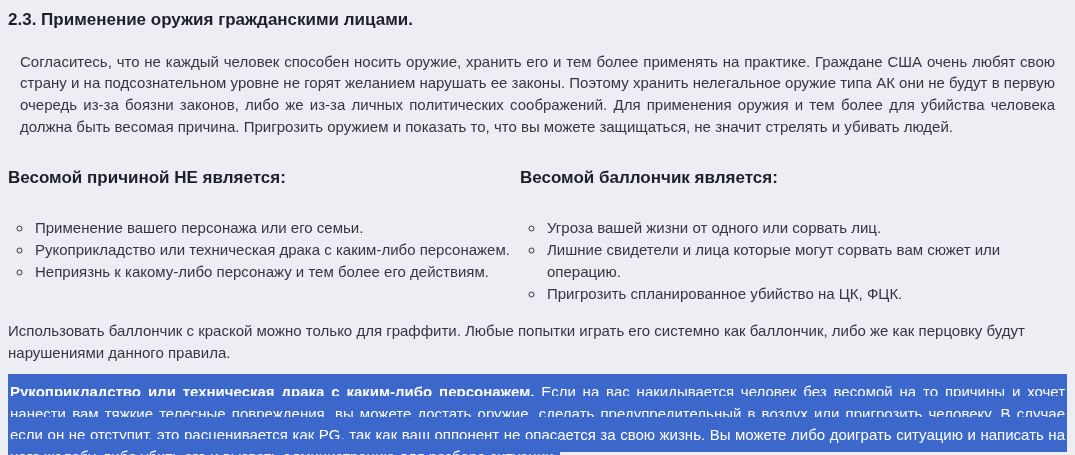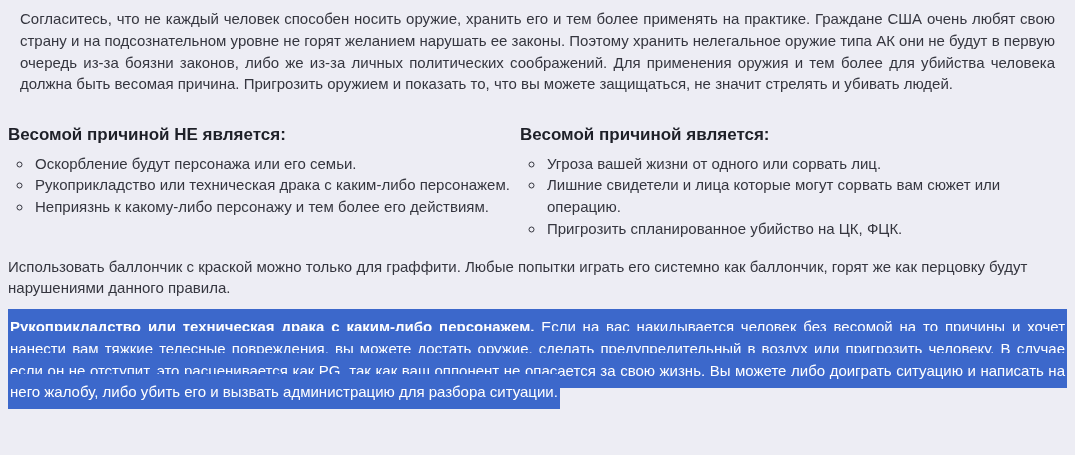--- a/index.html
+++ b/index.html
@@ -25,21 +25,21 @@
   .section-heading { margin-bottom: 18px; }
   .intro-paragraph {
     margin: 0 12px 28px;
     text-align: justify;
   }
   .columns {
     display: grid;
     grid-template-columns: 512px 1fr;
     margin: 0 0 16px;
   }
-  .col-heading { margin-bottom: 5px; }
+  .col-heading { margin-bottom: 27px; }
   .reason-list {
     margin: 0;
     padding-left: 25px;
     list-style-type: circle;
   }
   .reason-list li { padding-left: 2px; }
   .spray-paragraph {
     margin: 0 0 17px;
   }
   .selected-paragraph {
@@ -53,42 +53,43 @@
     box-decoration-break: clone;
     -webkit-box-decoration-break: clone;
   }
   .selection-highlight strong { font-weight: 700; }
 </style>
 </head>
 <body>
 
 <div class="page">
 
+  <h1 class="section-heading">2.3. Применение оружия гражданскими лицами.</h1>
 
   <p class="intro-paragraph">Согласитесь, что не каждый человек способен носить оружие, хранить его и тем более применять на практике. Граждане США очень любят свою страну и на подсознательном уровне не горят желанием нарушать ее законы. Поэтому хранить нелегальное оружие типа АК они не будут в первую очередь из-за боязни законов, либо же из-за личных политических соображений. Для применения оружия и тем более для убийства человека должна быть весомая причина. Пригрозить оружием и показать то, что вы можете защищаться, не значит стрелять и убивать людей.</p>
 
   <div class="columns">
 
     <div class="col">
       <h2 class="col-heading">Весомой причиной НЕ является:</h2>
       <ul class="reason-list">
-        <li>Оскорбление будут персонажа или его семьи.</li>
+        <li>Применение вашего персонажа или его семьи.</li>
         <li>Рукоприкладство или техническая драка с каким-либо персонажем.</li>
         <li>Неприязнь к какому-либо персонажу и тем более его действиям.</li>
       </ul>
     </div>
 
     <div class="col">
-      <h2 class="col-heading">Весомой причиной является:</h2>
+      <h2 class="col-heading">Весомой баллончик является:</h2>
       <ul class="reason-list">
         <li>Угроза вашей жизни от одного или сорвать лиц.</li>
         <li>Лишние свидетели и лица которые могут сорвать вам сюжет или операцию.</li>
         <li>Пригрозить спланированное убийство на ЦК, ФЦК.</li>
       </ul>
     </div>
 
   </div>
 
-  <p class="spray-paragraph">Использовать баллончик с краской можно только для граффити. Любые попытки играть его системно как баллончик, горят же как перцовку будут нарушениями данного правила.</p>
+  <p class="spray-paragraph">Использовать баллончик с краской можно только для граффити. Любые попытки играть его системно как баллончик, либо же как перцовку будут нарушениями данного правила.</p>
 
   <p class="selected-paragraph"><span class="selection-highlight"><strong>Рукоприкладство или техническая драка с каким-либо персонажем.</strong><span> Если на вас накидывается человек без весомой на то причины и хочет нанести вам тяжкие телесные повреждения, вы можете достать оружие, сделать предупредительный в воздух или пригрозить человеку. В случае если он не отступит, это расценивается как PG, так как ваш оппонент не опасается за свою жизнь. Вы можете либо доиграть ситуацию и написать на него жалобу, либо убить его и вызвать администрацию для разбора ситуации.</span></span></p>
 
 </div>
 
 </body></html>

